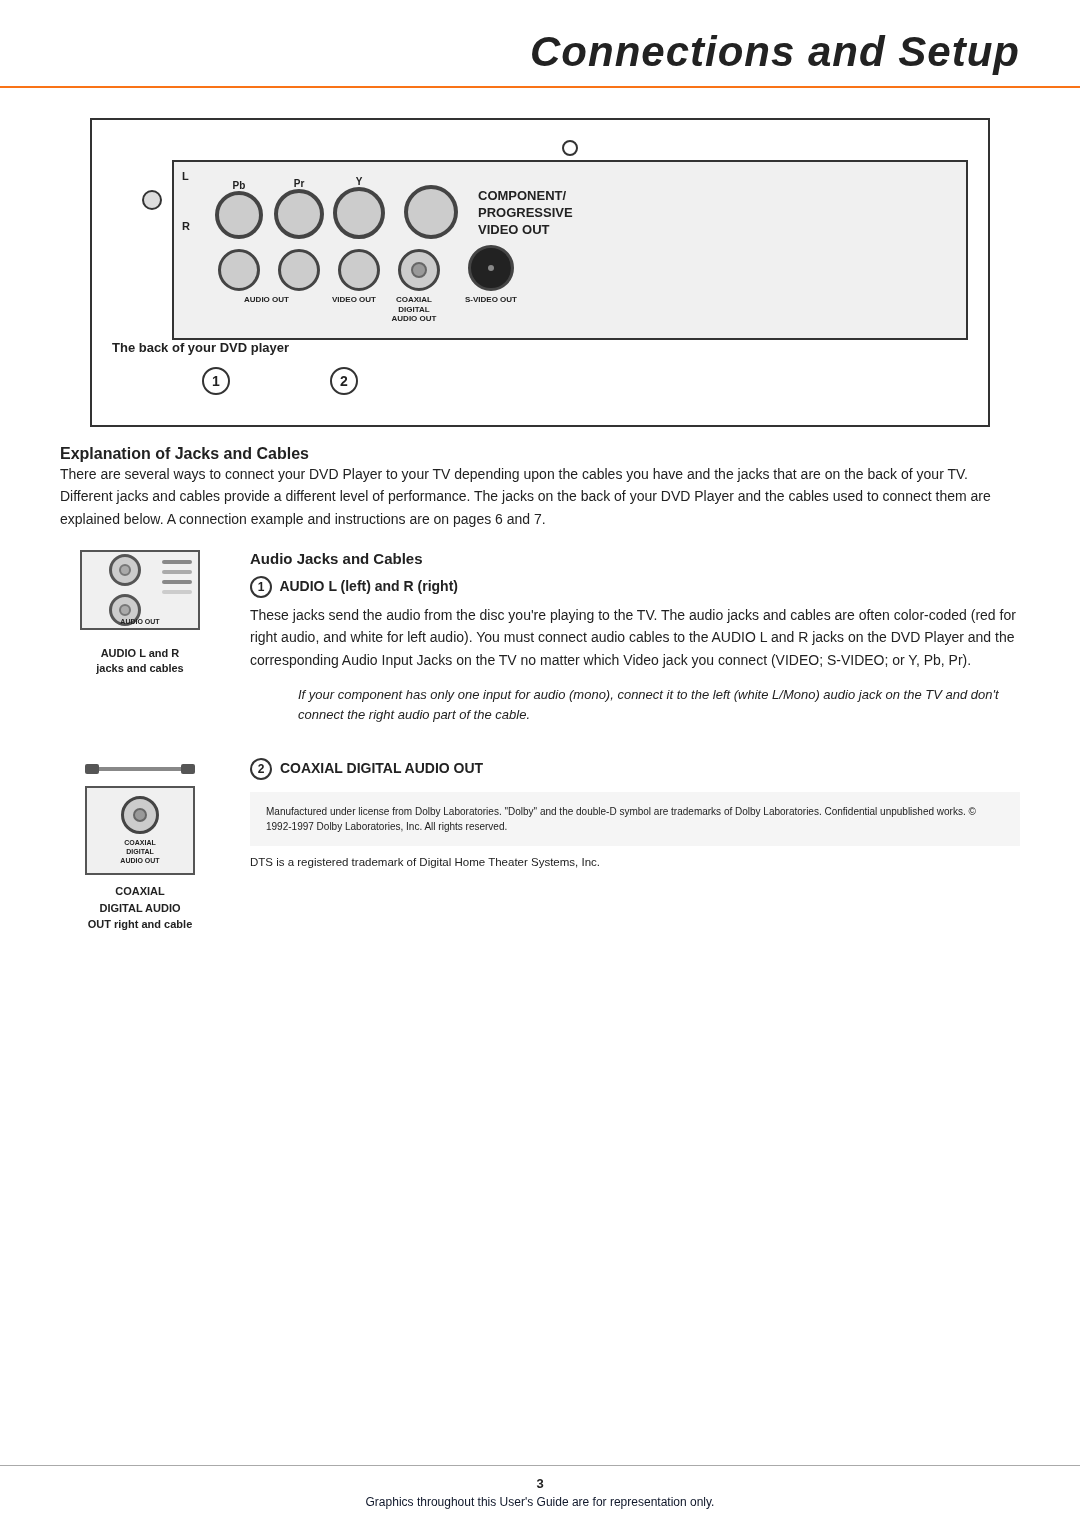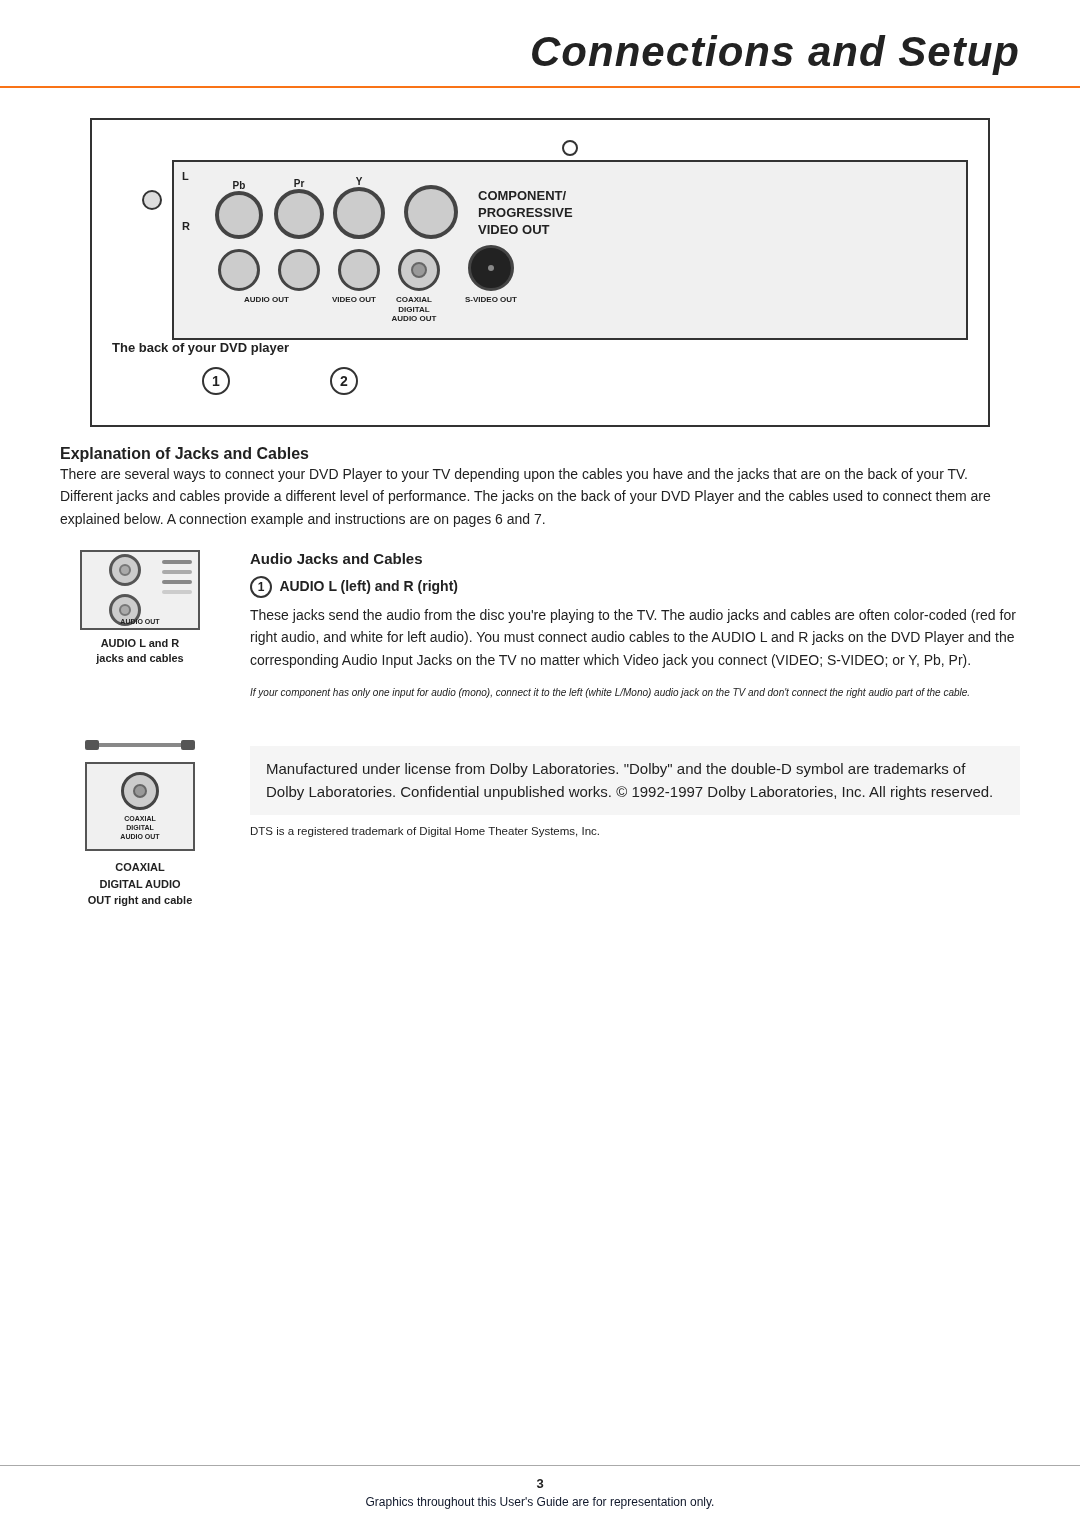--- a/index.html
+++ b/index.html
@@ -120,40 +120,41 @@
 
     .right-col {
       flex: 1;
     }
 
     .left-col-caption {
       font-size: 11px;
       font-weight: bold;
       text-align: center;
       line-height: 1.4;
-      margin-top: 6px;
+      margin-top: 16px;
     }
 
     .subsection-title-2 {
       font-size: 15px;
       font-weight: bold;
       margin-bottom: 9px;
     }
 
     .item-heading {
       font-size: 14px;
       font-weight: bold;
       margin-bottom: 6px;
     }
 
     .italic-text {
-      font-size: 10px;
+      font-size: 13px;
       font-style: italic;
       line-height: 1.5;
       margin-bottom: 14px;
+      margin-left: 48px;
     }
 
     
     .coaxial-section {
       display: flex;
       gap: 30px;
       margin-top: 20px;
     }
 
     .coaxial-left {
@@ -161,21 +162,21 @@
       flex-shrink: 0;
       display: flex;
       flex-direction: column;
       align-items: center;
     }
 
     .notice-box {
       background: #f5f5f5;
       border: none;
       padding: 12px 16px;
-      font-size: 15px;
+      font-size: 10px;
       line-height: 1.5;
       margin-top: 12px;
       margin-bottom: 8px;
     }
 
     .dts-notice {
       font-size: 11.5px;
       line-height: 1.5;
       margin-top: 8px;
     }
@@ -375,20 +376,24 @@
       <div style="font-size:11px; font-weight:bold; text-align:center; margin-top:8px; line-height:1.5;">
         <span>COAXIAL</span><br>
         <span>DIGITAL AUDIO</span><br>
         <span>OUT right and cable</span>
       </div>
     </div>
 
     <div class="right-col">
 
       <div>
+        <div class="item-heading">
+          <span class="circle-number-inline">2</span>
+          <span>COAXIAL DIGITAL AUDIO OUT</span>
+        </div>
       </div>
 
       <div class="notice-box">Manufactured under license from Dolby Laboratories. "Dolby" and the double-D symbol are trademarks of Dolby Laboratories. Confidential unpublished works. © 1992-1997 Dolby Laboratories, Inc. All rights reserved.</div>
       <div class="dts-notice">DTS is a registered trademark of Digital Home Theater Systems, Inc.</div>
     </div>
   </div>
 
 </div>
 
 <div class="page-footer">

